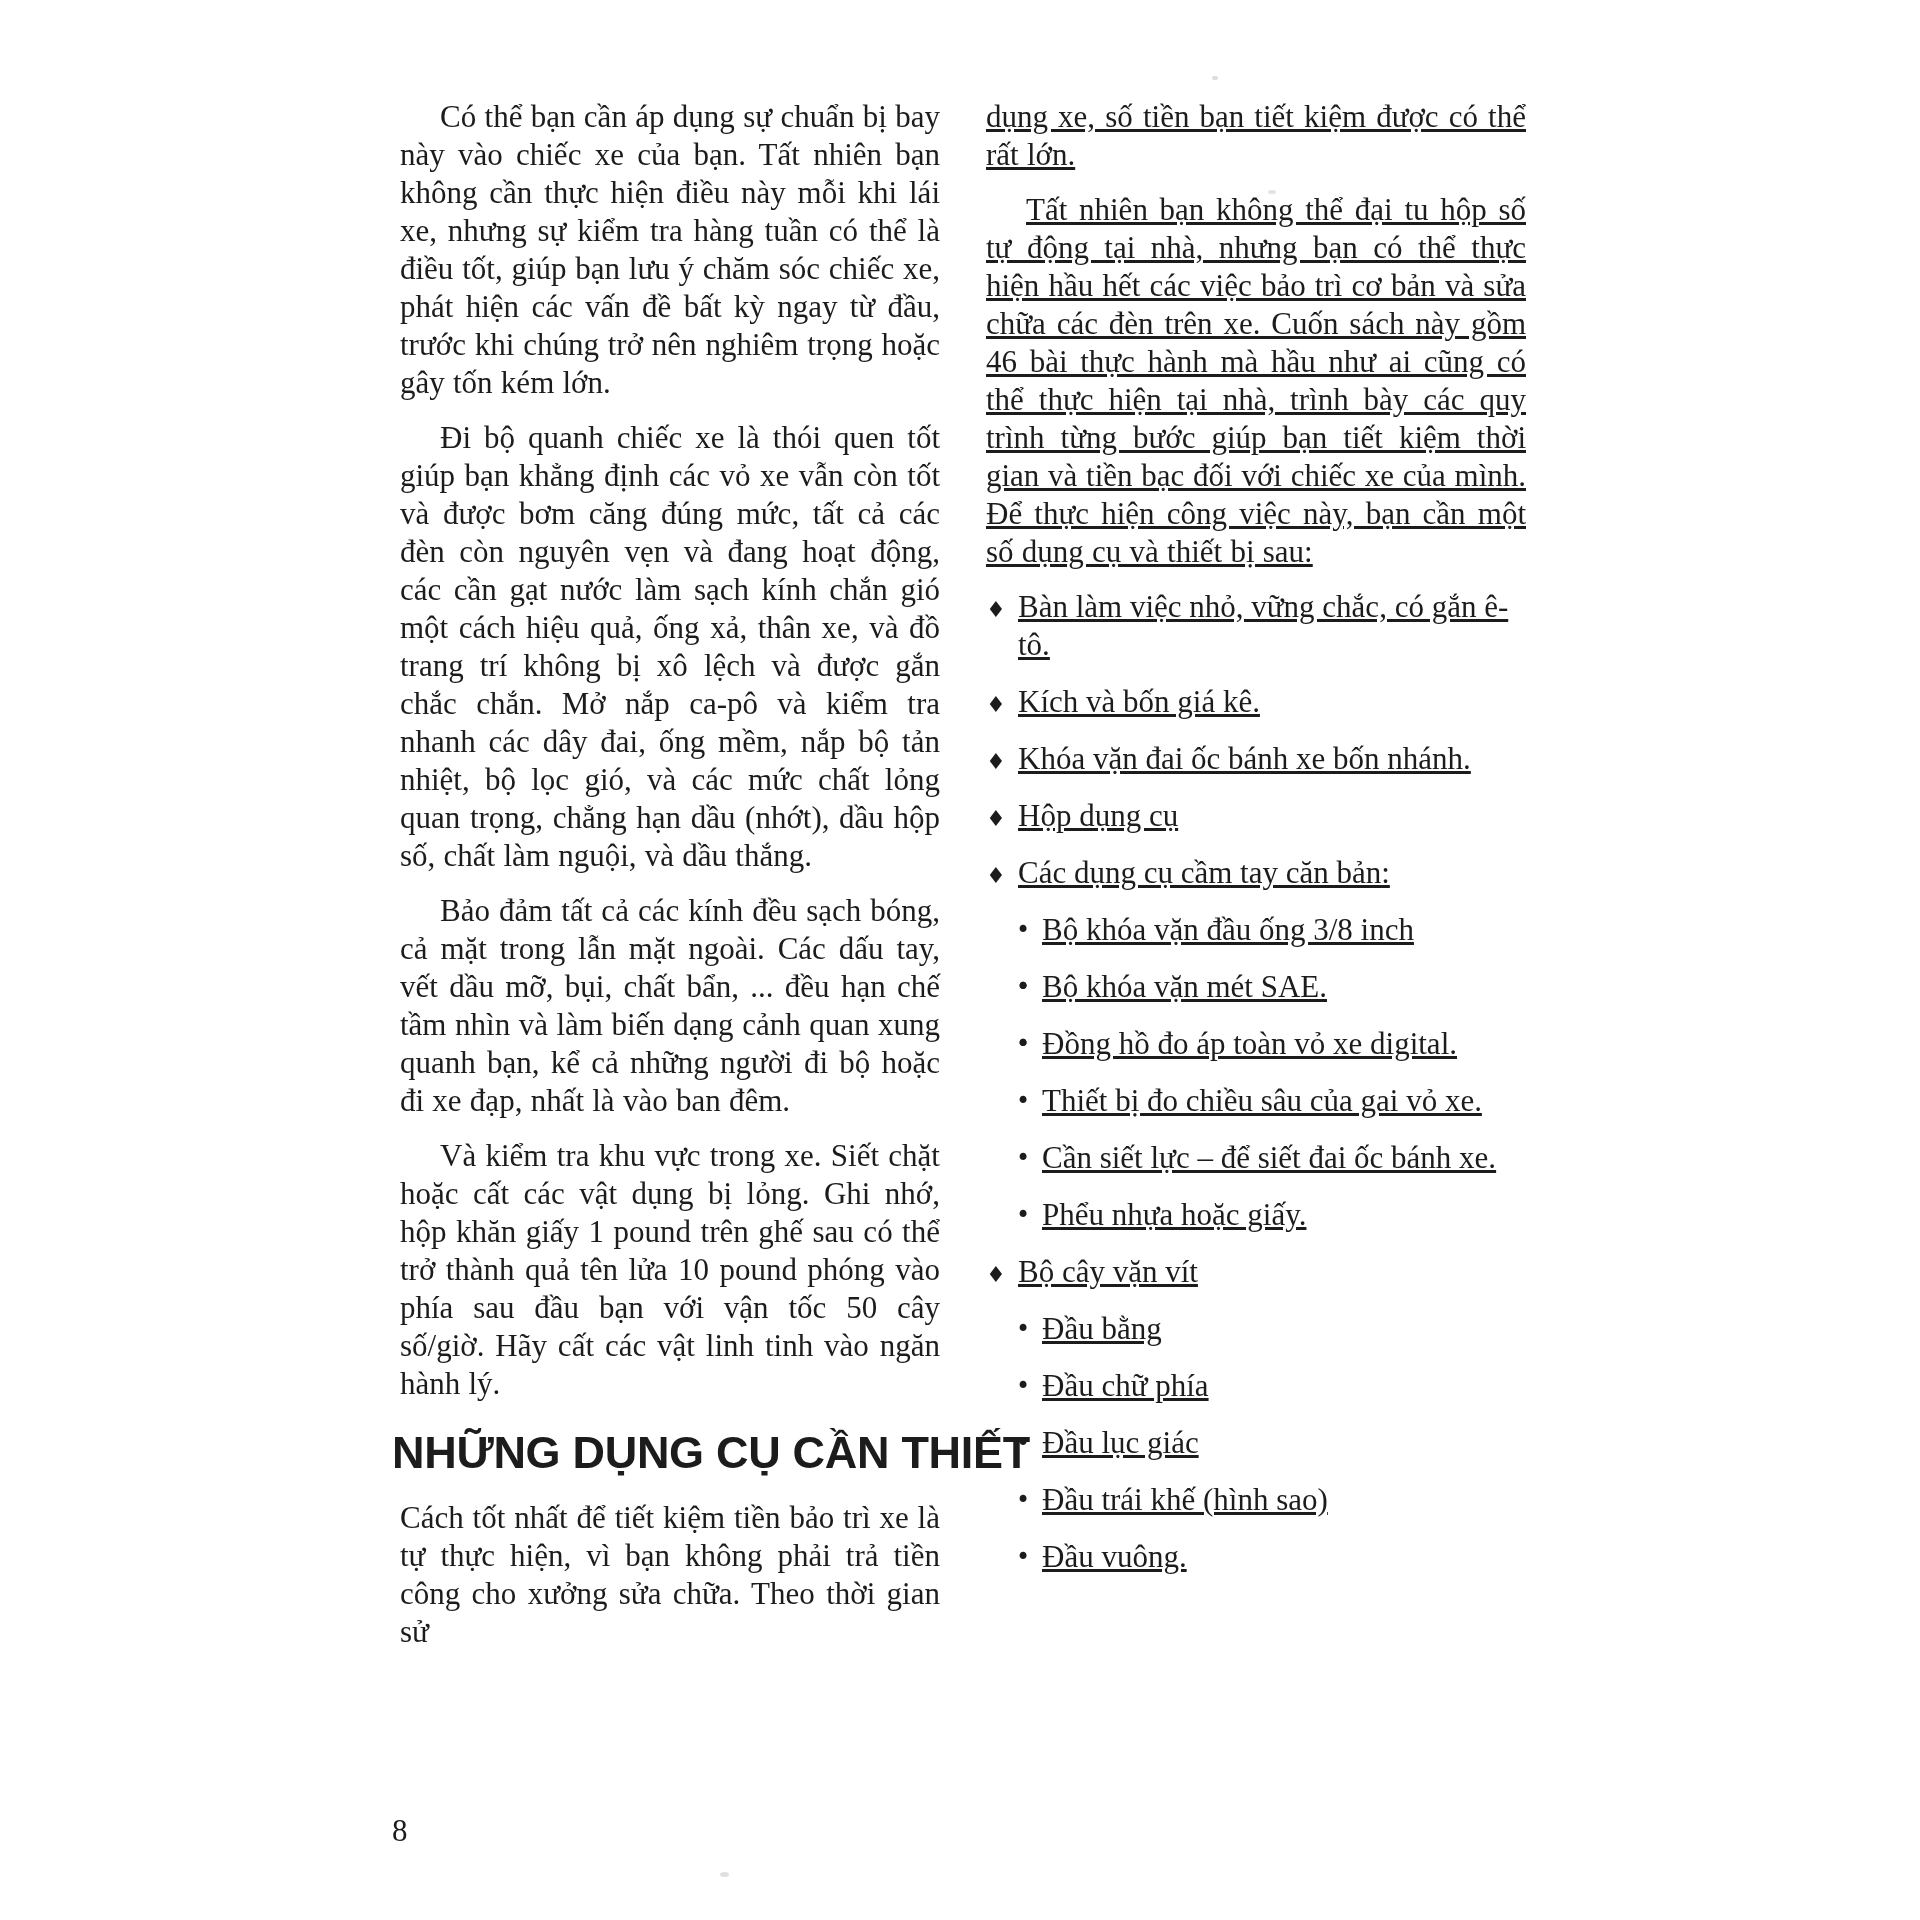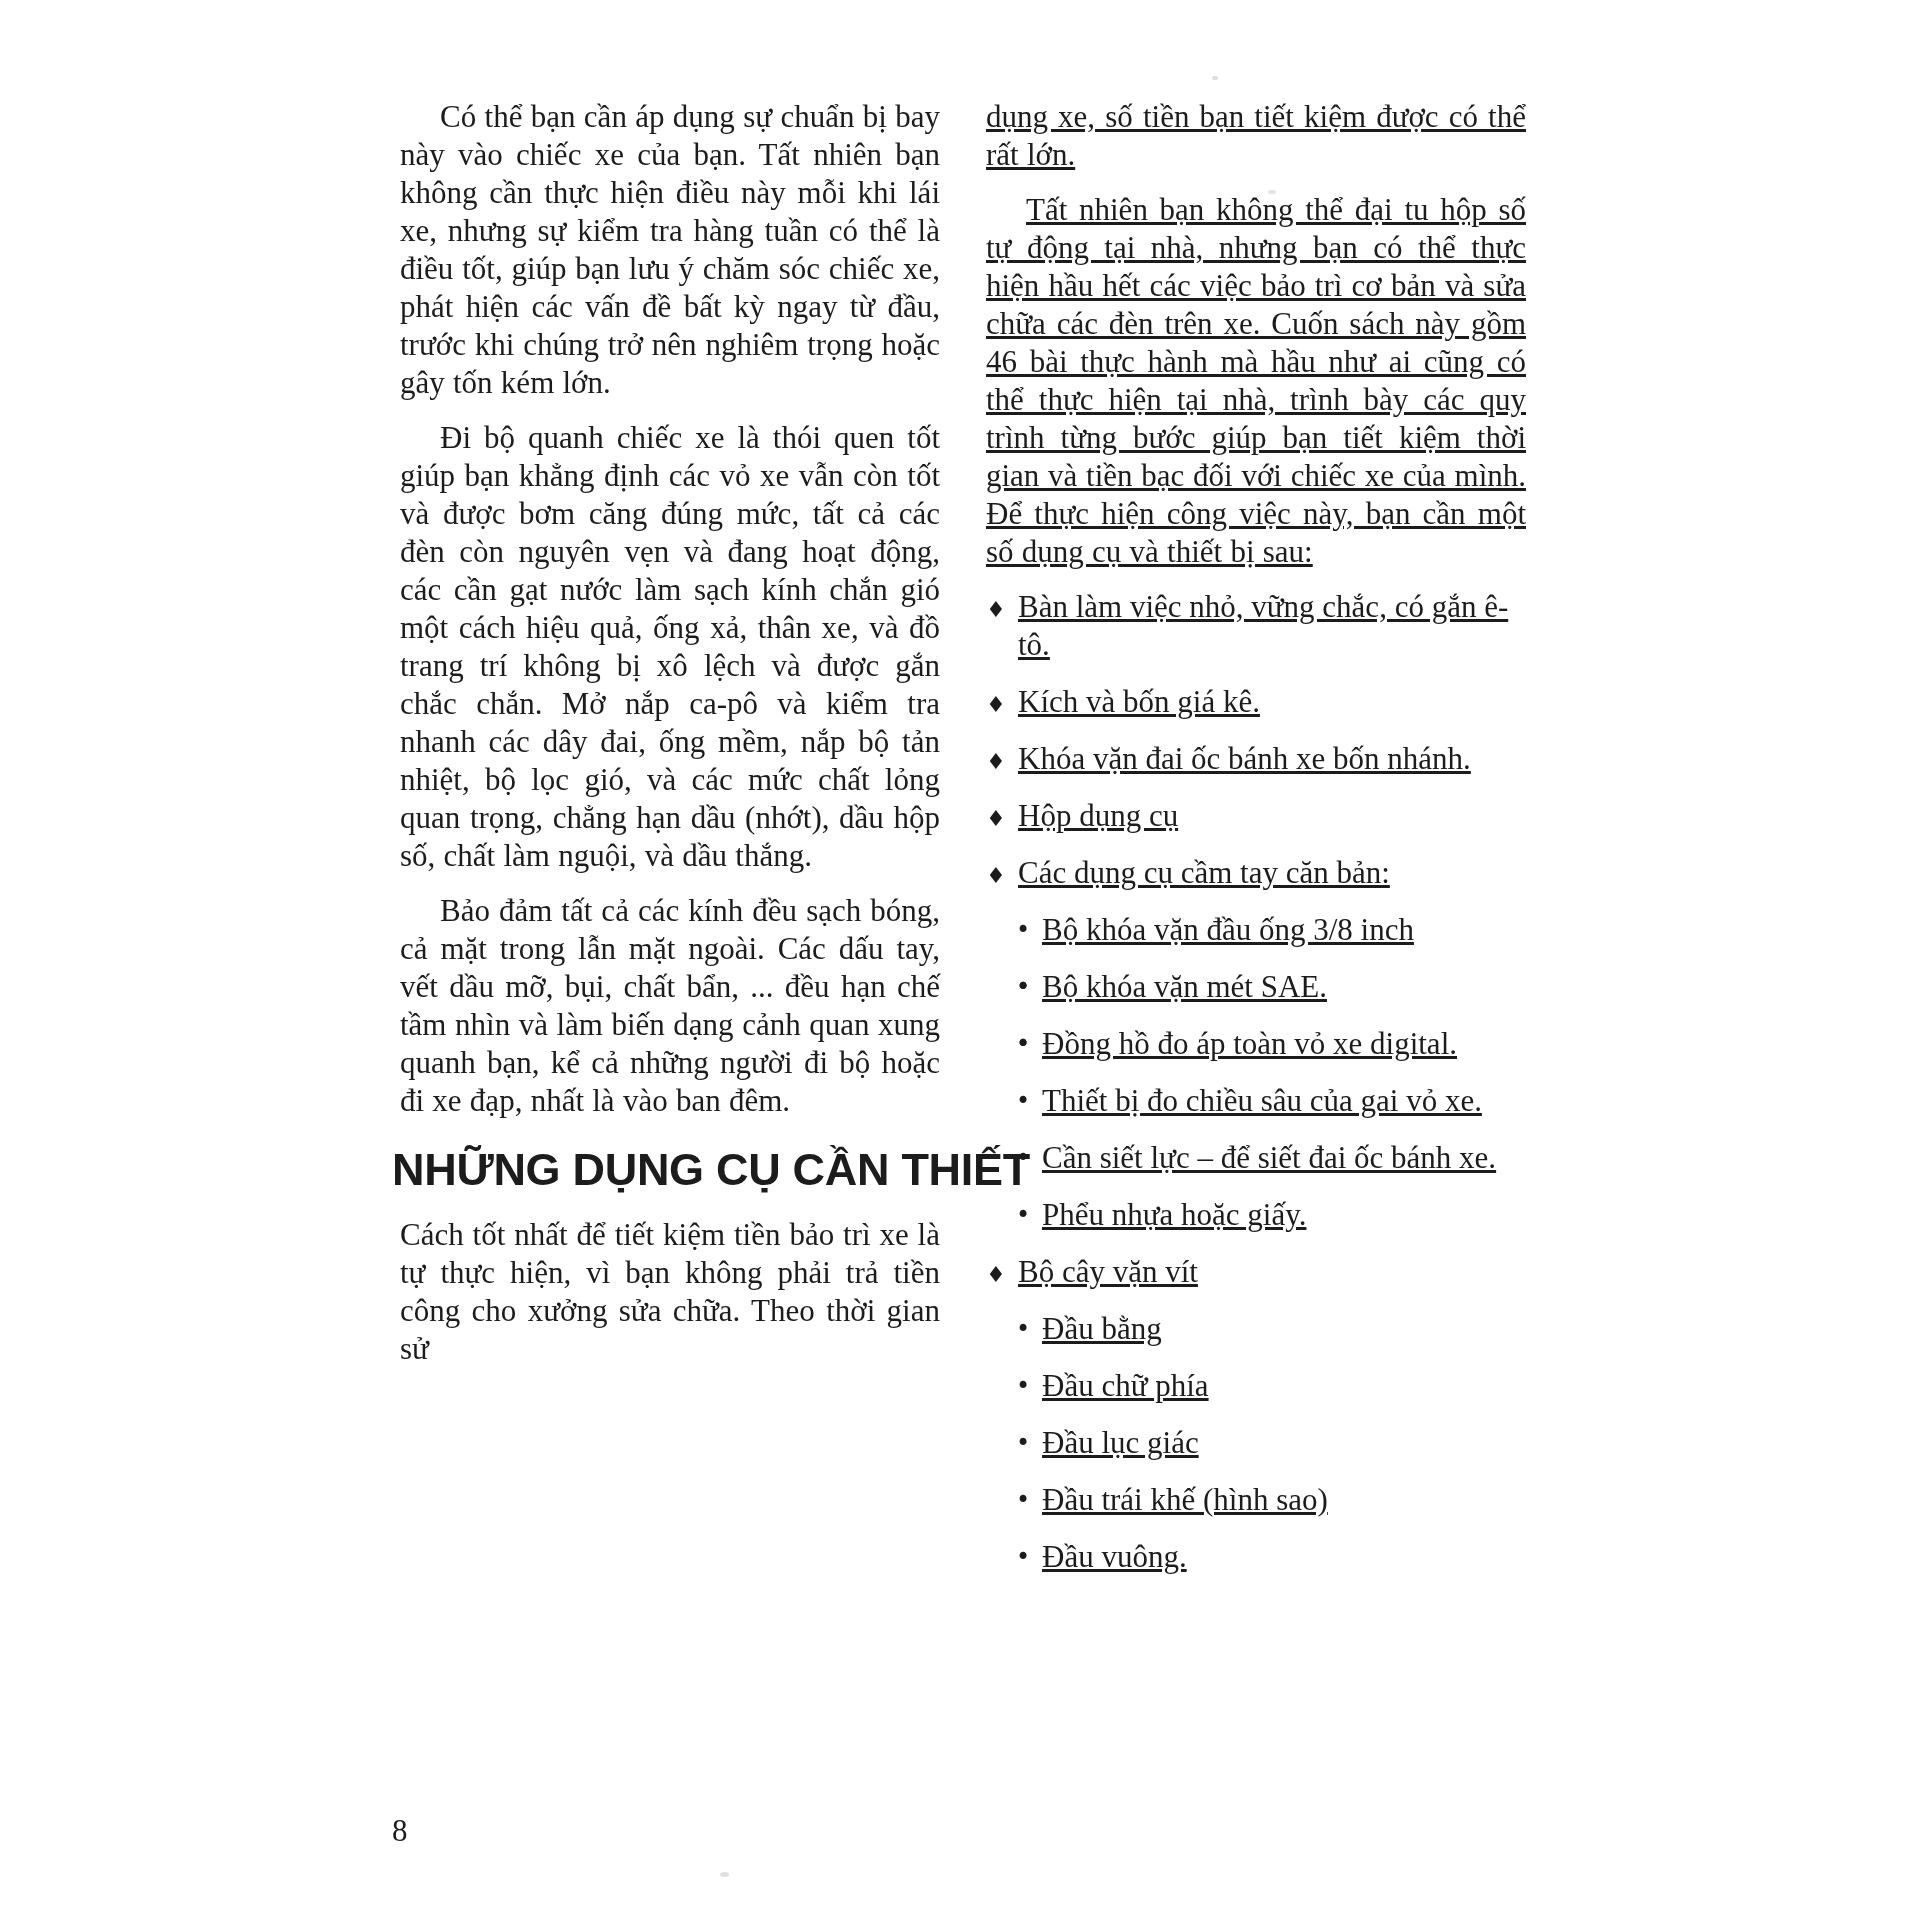--- a/index.html
+++ b/index.html
@@ -64,20 +64,21 @@
 </style>
 </head>
 <body>
 
 <div class="page">
 
   <div class="col col-left">
     <p class="para indent">Có thể bạn cần áp dụng sự chuẩn bị bay này vào chiếc xe của bạn. Tất nhiên bạn không cần thực hiện điều này mỗi khi lái xe, nhưng sự kiểm tra hàng tuần có thể là điều tốt, giúp bạn lưu ý chăm sóc chiếc xe, phát hiện các vấn đề bất kỳ ngay từ đầu, trước khi chúng trở nên nghiêm trọng hoặc gây tốn kém lớn.</p>
     <p class="para indent">Đi bộ quanh chiếc xe là thói quen tốt giúp bạn khẳng định các vỏ xe vẫn còn tốt và được bơm căng đúng mức, tất cả các đèn còn nguyên vẹn và đang hoạt động, các cần gạt nước làm sạch kính chắn gió một cách hiệu quả, ống xả, thân xe, và đồ trang trí không bị xô lệch và được gắn chắc chắn. Mở nắp ca-pô và kiểm tra nhanh các dây đai, ống mềm, nắp bộ tản nhiệt, bộ lọc gió, và các mức chất lỏng quan trọng, chẳng hạn dầu (nhớt), dầu hộp số, chất làm nguội, và dầu thắng.</p>
     <p class="para indent">Bảo đảm tất cả các kính đều sạch bóng, cả mặt trong lẫn mặt ngoài. Các dấu tay, vết dầu mỡ, bụi, chất bẩn, ... đều hạn chế tầm nhìn và làm biến dạng cảnh quan xung quanh bạn, kể cả những người đi bộ hoặc đi xe đạp, nhất là vào ban đêm.</p>
+    <p class="para indent">Và kiểm tra khu vực trong xe. Siết chặt hoặc cất các vật dụng bị lỏng. Ghi nhớ, hộp khăn giấy 1 pound trên ghế sau có thể trở thành quả tên lửa 10 pound phóng vào phía sau đầu bạn với vận tốc 50 cây số/giờ. Hãy cất các vật linh tinh vào ngăn hành lý.</p>
     <h2 class="heading">NHỮNG DỤNG CỤ CẦN THIẾT</h2>
     <p class="para">Cách tốt nhất để tiết kiệm tiền bảo trì xe là tự thực hiện, vì bạn không phải trả tiền công cho xưởng sửa chữa. Theo thời gian sử</p>
   </div>
 
   <div class="col col-right">
     <p class="para">dụng xe, số tiền bạn tiết kiệm được có thể rất lớn.</p>
     <p class="para indent">Tất nhiên bạn không thể đại tu hộp số tự động tại nhà, nhưng bạn có thể thực hiện hầu hết các việc bảo trì cơ bản và sửa chữa các đèn trên xe. Cuốn sách này gồm 46 bài thực hành mà hầu như ai cũng có thể thực hiện tại nhà, trình bày các quy trình từng bước giúp bạn tiết kiệm thời gian và tiền bạc đối với chiếc xe của mình. Để thực hiện công việc này, bạn cần một số dụng cụ và thiết bị sau:</p>
 
     <div class="li l1">
       <span class="mk">♦</span>

